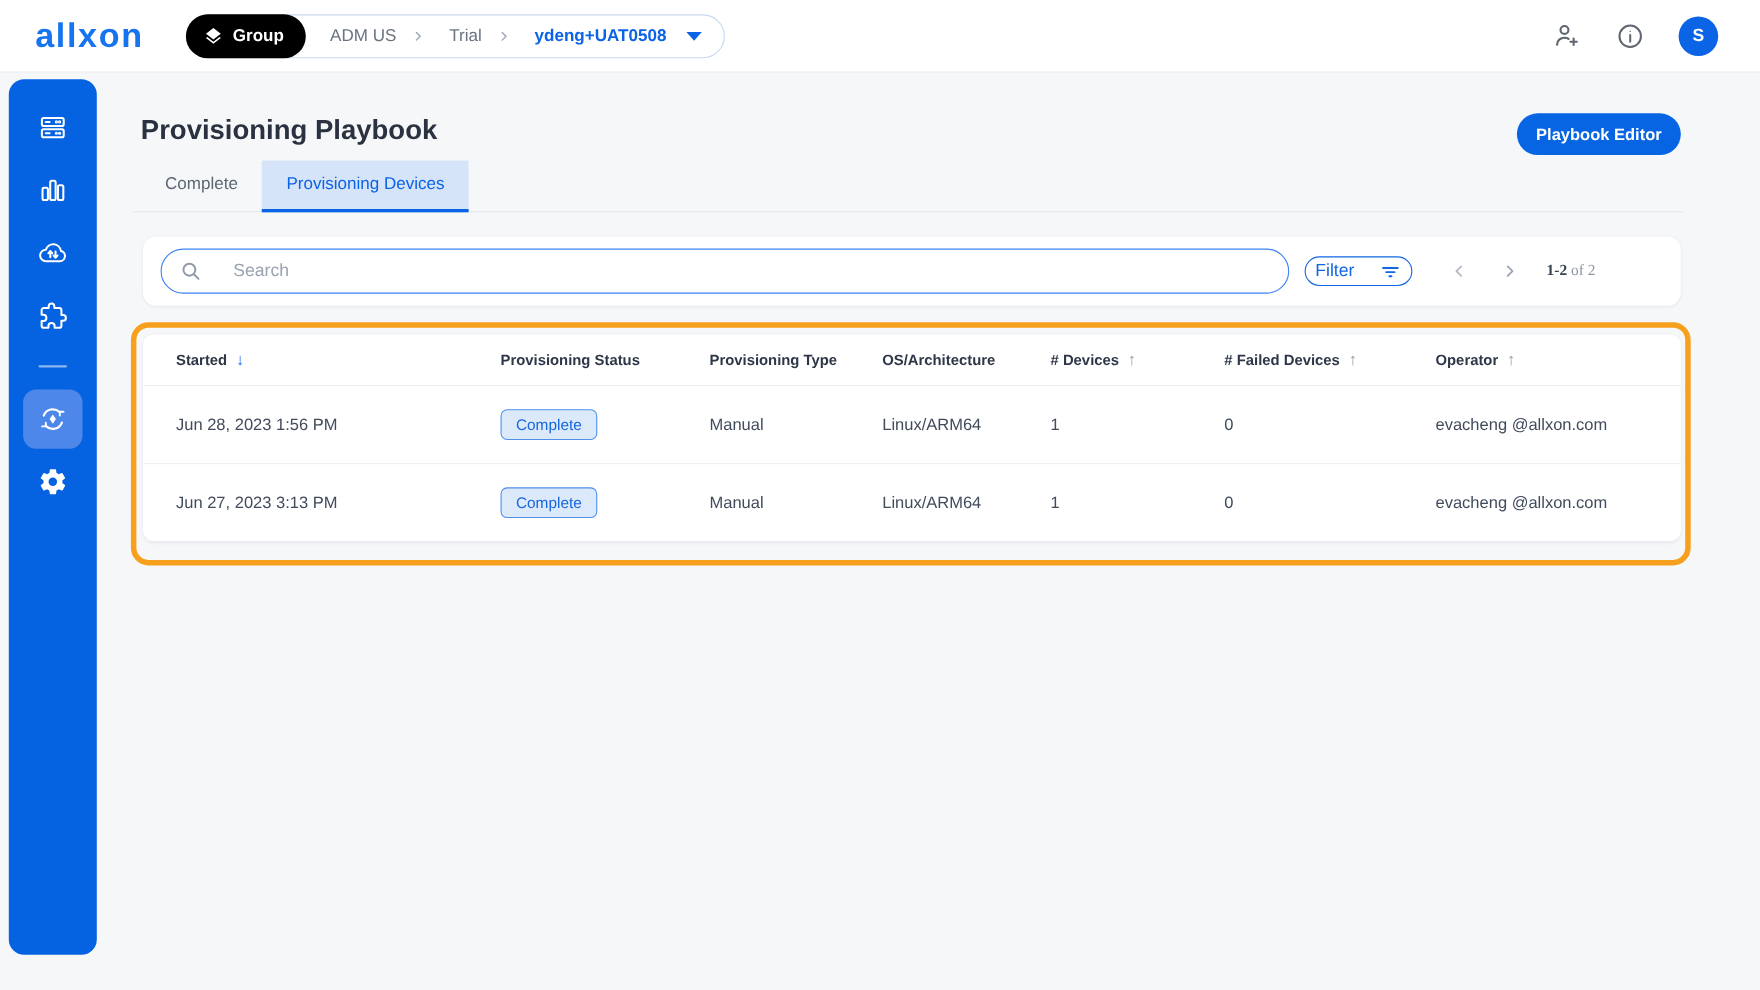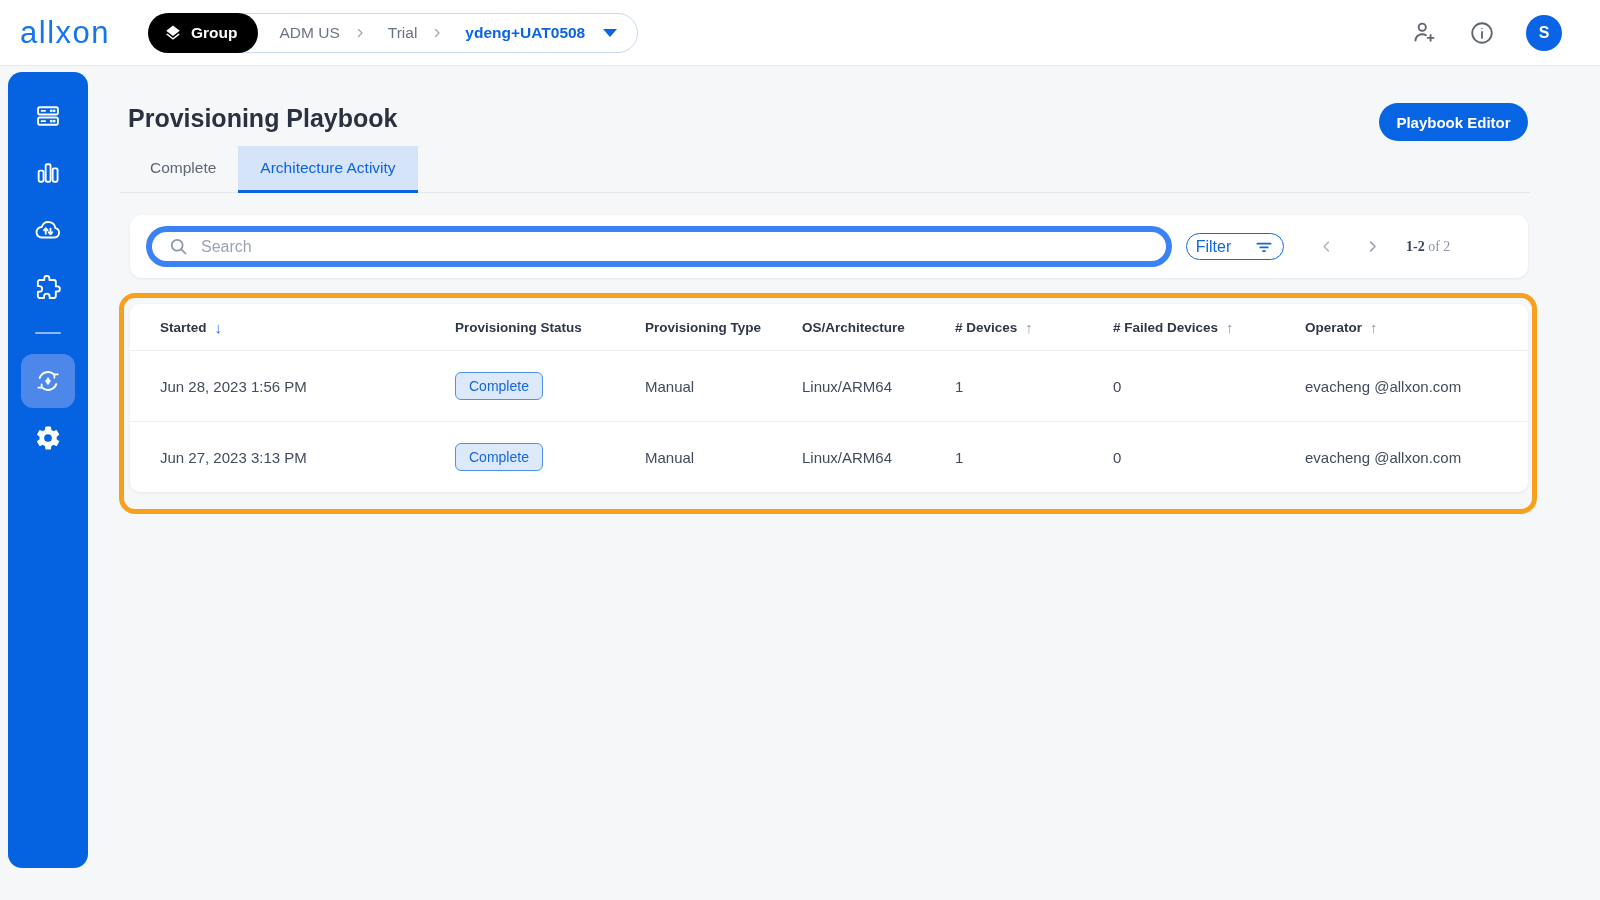--- a/index.html
+++ b/index.html
@@ -11,21 +11,21 @@
     overflow: hidden;
     color: #414B5C;
   }
   
   .topbar {
     position: absolute; left:0; top:0; width:1600px; height:66px;
     background:#fff; border-bottom:1px solid #E9EBEF;
     display:flex; align-items:center; z-index:10;
   }
   .logo {
-    margin-left:20px; font-size:31px; font-weight:400; color:#1674F0;
+    margin-left:32px; font-size:31px; font-weight:700; color:#1674F0;
     letter-spacing:1.5px; text-transform:lowercase;
   }
   .crumb-pill {
     margin-left:38px; height:40px; display:flex; align-items:center;
     border:1px solid #C9D8F0; border-radius:21px; background:#fff;
   }
   .group-btn {
     height:40px; margin:-1px 0 -1px -1px; padding:0 20px 0 16px;
     background:#000000; color:#fff; border:none; border-radius:21px;
     display:flex; align-items:center; gap:9px; font-size:15.5px; font-weight:700;
@@ -71,22 +71,22 @@
   }
   .tab.active { color:#0B63E5; background:#D6E4F9; border-bottom:3px solid #0B63E5; font-weight:400; }
   .tabs-divider { position:absolute; left:120px; top:192px; width:1410px; height:1px; background:#E5E7EB; }
   
   .toolbar {
     position:absolute; left:130px; top:215px; width:1398px; height:63px;
     background:#fff; border-radius:12px; box-shadow:0 1px 3px rgba(16,24,40,0.07);
     display:flex; align-items:center; padding:0 16px; z-index:2;
   }
   .search-box {
-    flex:0 0 1026px; height:41px; border:6px solid #3b82f6; border-radius:21px;
-    display:flex; align-items:center; padding:0 16px; gap:12px; background:#fff;
+    flex:0 0 1026px; height:41px; border:1px solid #3b82f6; border-radius:21px;
+    display:flex; align-items:center; padding:0 16px; gap:28px; background:#fff;
   }
   .search-box input {
     border:none; outline:none; flex:1; font-size:16px; font-family:inherit; color:#414B5C;
     background:transparent;
   }
   .search-box input::placeholder { color:#9AA3B2; }
   .filter-btn {
     margin-left:14px; width:98px; height:27px; border:1.5px solid #1167E2; border-radius:20px;
     background:#fff; color:#1167E2; font-size:16px; font-family:inherit;
     display:flex; align-items:center; justify-content:center; gap:23px; cursor:pointer;
@@ -234,21 +234,21 @@
       </svg>
     </span>
   </div>
 </div>
 
 <h1 class="page-title">Provisioning Playbook</h1>
 <button class="editor-btn">Playbook Editor</button>
 
 <div class="tabs">
   <div class="tab">Complete</div>
-  <div class="tab active">Architecture Activity</div>
+  <div class="tab active">Provisioning Devices</div>
 </div>
 <div class="tabs-divider"></div>
 
 <div class="toolbar">
   <div class="search-box">
     <span>
       <svg width="21" height="21" viewBox="0 0 24 24" fill="none" stroke="#8E98A8" stroke-width="2" stroke-linecap="round">
         <circle cx="10.5" cy="10.5" r="6.2"></circle>
           <line x1="15.2" y1="15.2" x2="20" y2="20"></line>
       </svg>

